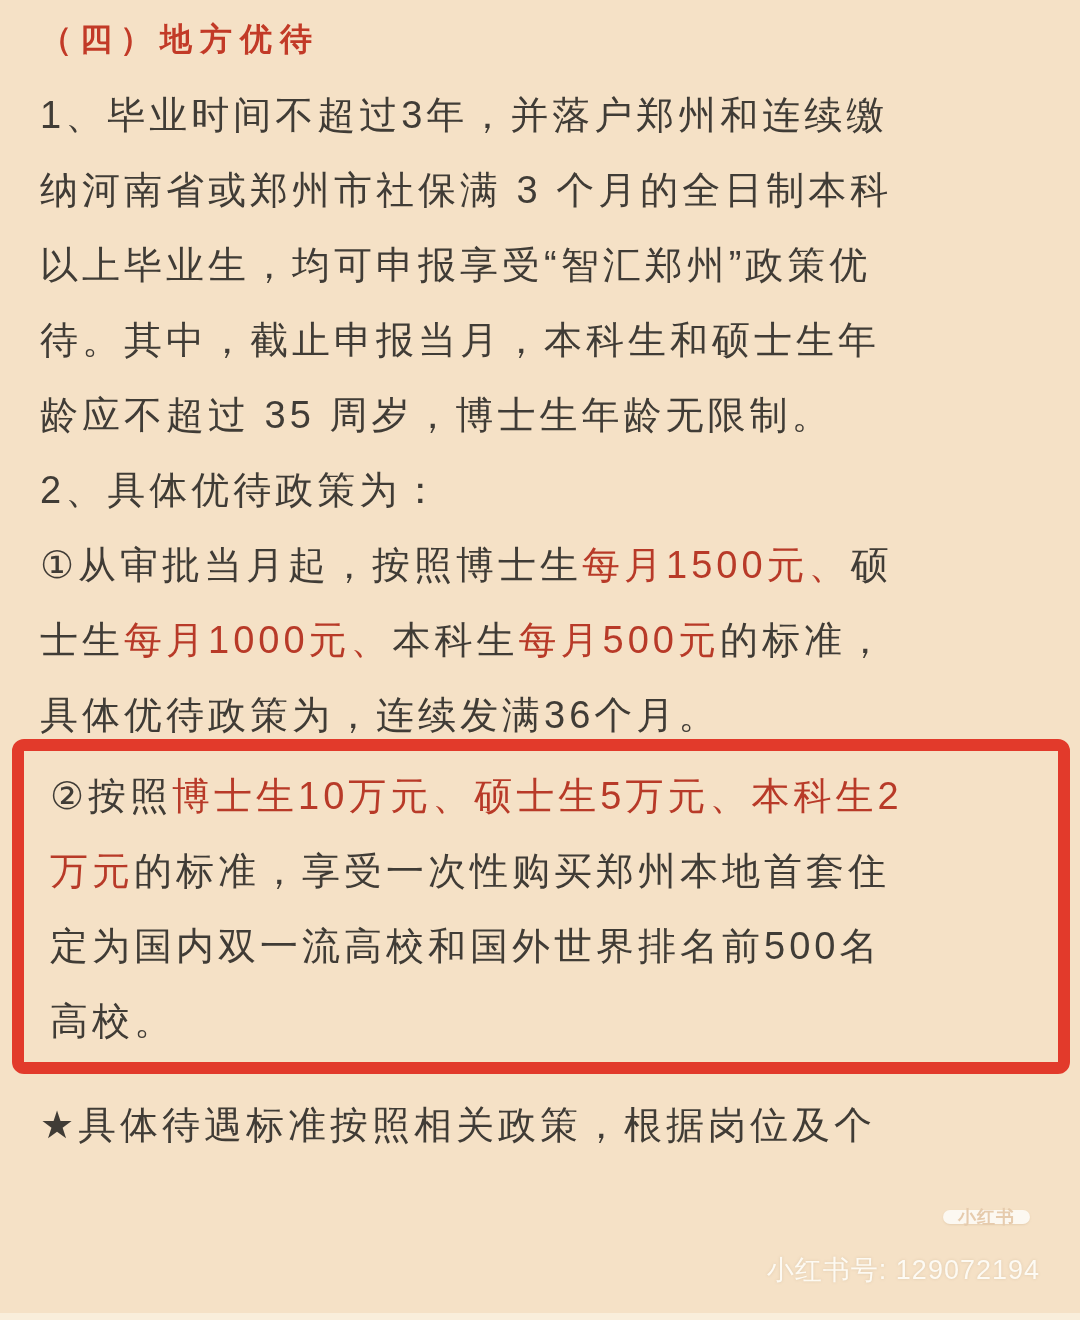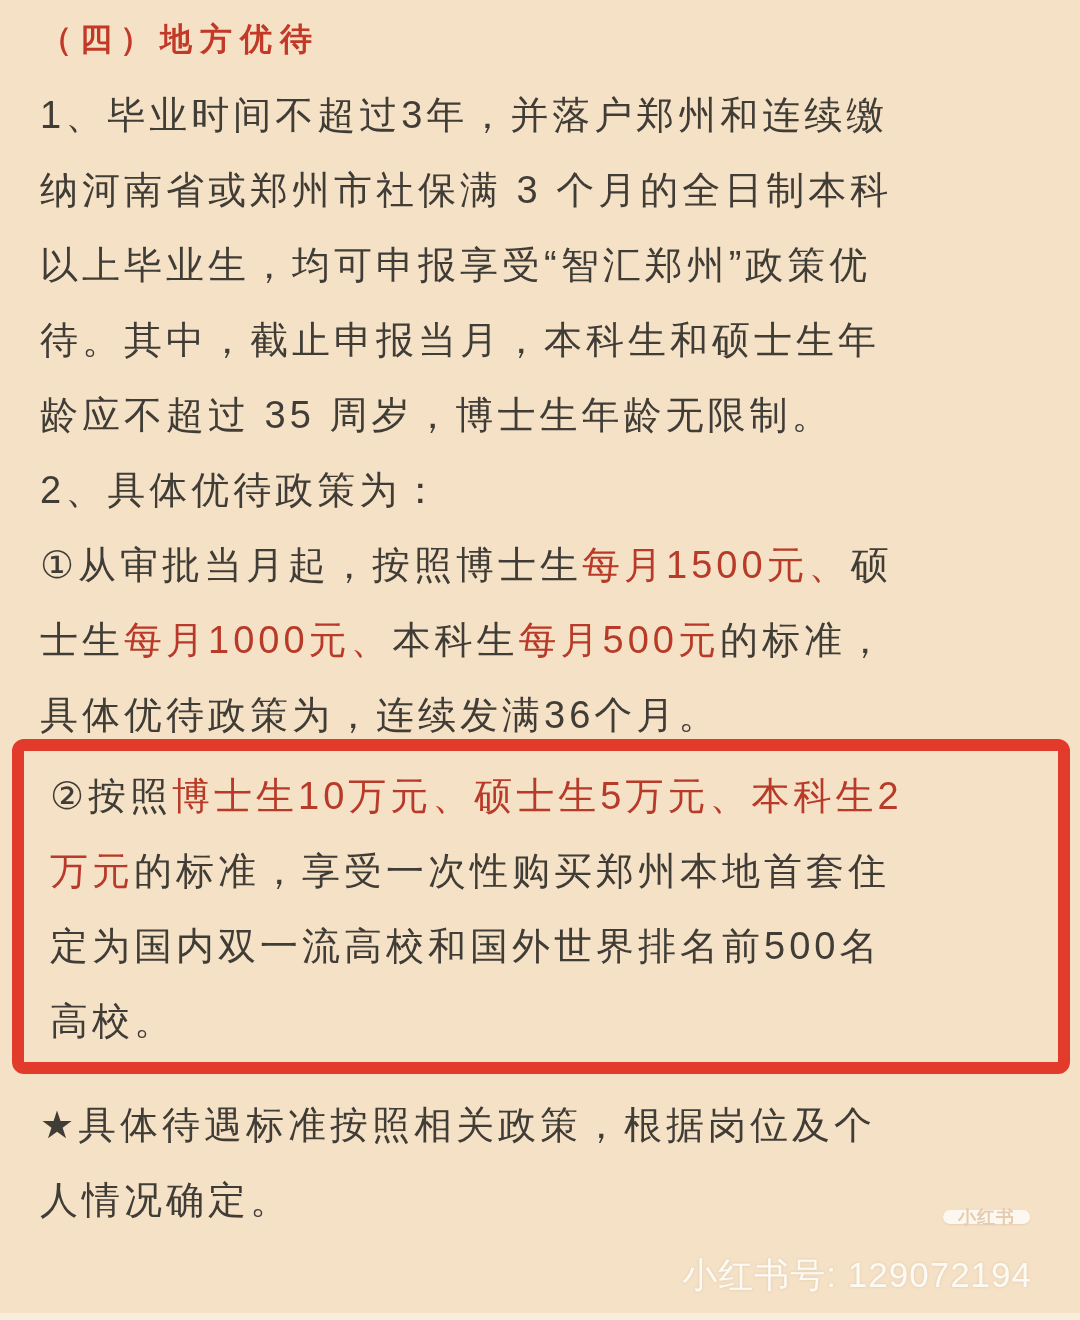--- a/index.html
+++ b/index.html
@@ -57,22 +57,22 @@
     background:var(--pill-bg);
     color:var(--pill-text);
     font-size:18px;
     font-weight:700;
     letter-spacing:1px;
     display:flex;align-items:center;justify-content:center;
     box-shadow:0 1px 2px rgba(190,160,120,0.25);
   }
   .watermark-account{
     position:absolute;
-    top:1252px;right:48px;
-    font-size:35px;
+    top:1252px;right:40px;
+    font-size:27px;
     font-weight:400;
     letter-spacing:1px;
     color:var(--wm-white);
     text-shadow:0 0 3px rgba(160,130,95,0.25);
     white-space:nowrap;
   }
   .bottom-strip{
     position:absolute;
     left:0;bottom:0;
     width:100%;height:7px;
@@ -99,19 +99,18 @@
 
   <div class="highlight-box">
       <div class="line"><span>②按照</span><span class="red">博士生10万元、硕士生5万元、本科生2</span></div>
       <div class="line"><span class="red">万元</span><span>的标准，享受一次性购买郑州本地首套住</span></div>
       <div class="line"><span>定为国内双一流高校和国外世界排名前500名</span></div>
       <div class="line"><span>高校。</span></div>
     </div>
 
   <div class="note">
       <div class="line"><span>★具体待遇标准按照相关政策，根据岗位及个</span></div>
-      <div class="line"><span>人情况确定。</span></div>
     </div>
 </div>
 
 <div class="watermark-badge">小红书</div>
 <div class="watermark-account">小红书号: 129072194</div>
 <div class="bottom-strip"></div>
 
 </body></html>

